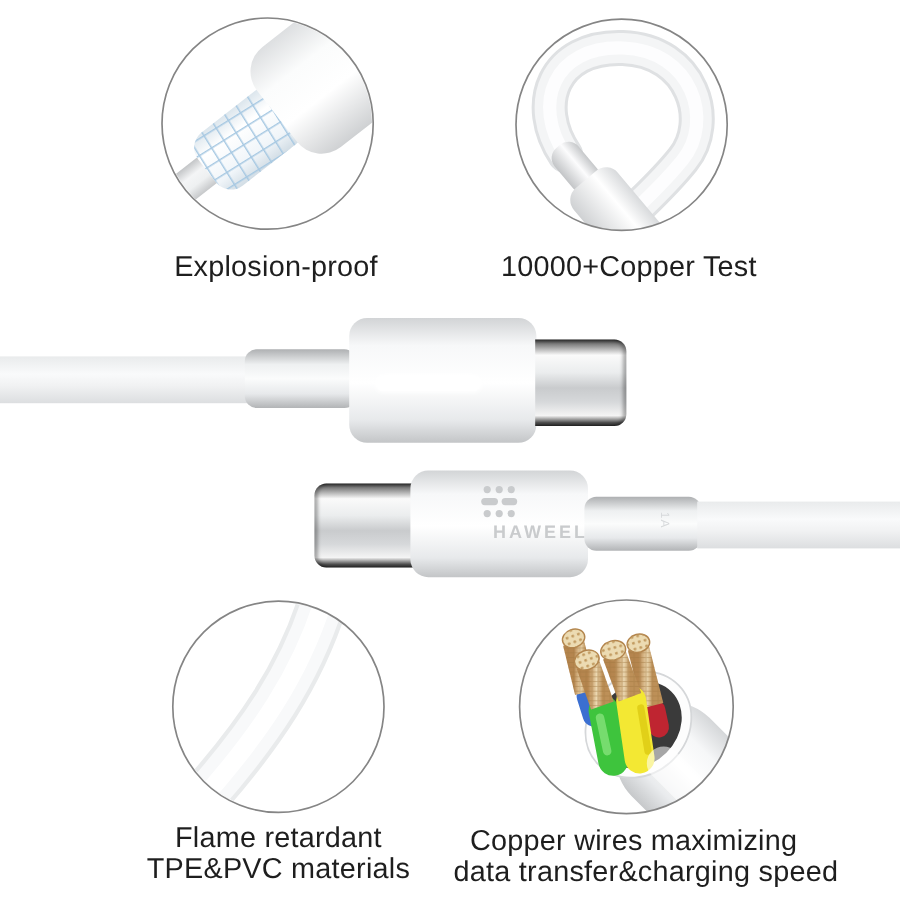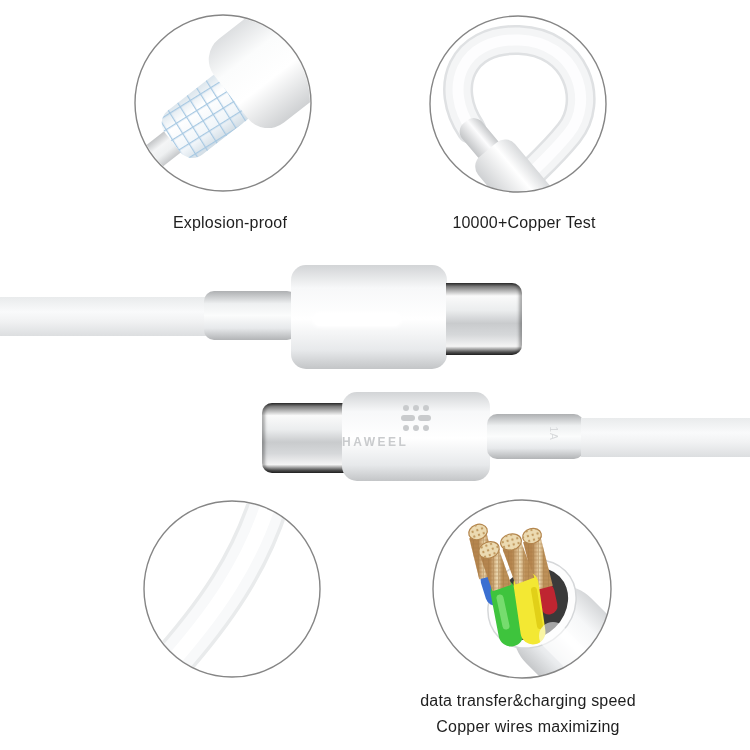--- a/index.html
+++ b/index.html
@@ -2,21 +2,21 @@
 <html><head>
 <meta charset="utf-8">
 <style>
   html,body{margin:0;padding:0;background:#ffffff;}
   .canvas{
     position:relative;width:750px;height:750px;background:#ffffff;overflow:hidden;
     font-family:"Liberation Sans","DejaVu Sans",sans-serif;
   }
   .abs{position:absolute;}
   .caption{
-    position:absolute;text-align:center;font-size:16px;line-height:26px;
+    position:absolute;text-align:center;font-size:24px;line-height:26px;
     color:#1e1e1e;letter-spacing:0.2px;white-space:nowrap;
   }
   
   .cable{
     background:linear-gradient(180deg,#e9ebec 0%,#f9fafb 38%,#f1f2f3 62%,#dcdee0 100%);
   }
   .strain{
     border-radius:10px;
     background:linear-gradient(180deg,#aeb0b2 0%,#eef0f1 26%,#fbfcfc 50%,#e7e9eb 76%,#b2b4b6 100%);
   }
@@ -27,22 +27,22 @@
   .metal-tip{
     background:linear-gradient(180deg,#2e2e2e 0%,#7c7c7c 5%,#fafafa 18%,#ebedee 38%,#c9cbcd 56%,#d6d8da 72%,#f4f4f4 88%,#505050 96%,#242424 100%);
   }
   .tip-right{border-radius:0 10px 10px 0;box-shadow:inset -3px 0 3px rgba(0,0,0,.30);}
   .tip-left{border-radius:10px 0 0 10px;box-shadow:inset 3px 0 3px rgba(0,0,0,.30);}
   .stripe{
     position:absolute;left:22px;top:48px;width:88px;height:13px;border-radius:7px;
     background:#ffffff;box-shadow:0 0 4px 1px #ffffff;
   }
   .logo-text{
-    position:absolute;left:0;top:43px;width:100%;text-align:left;
-    font-size:12px;font-weight:bold;letter-spacing:2.5px;color:#c9cbcd;
+    position:absolute;left:0;top:43px;width:100%;text-align:right;
+    font-size:15px;font-weight:bold;letter-spacing:2.5px;color:#c9cbcd;
   }
   .marking{
     position:absolute;right:24px;top:14px;font-size:10px;color:#d7d9db;
     transform:rotate(90deg);letter-spacing:1px;
   }
 </style>
 </head>
 <body>
 
 <div class="canvas">
@@ -151,20 +151,24 @@
           <circle cx="90" cy="90" r="87"></circle>
         </clipPath>
       </defs>
     <g clip-path="url(#blClip)">
       <path d="M127,3 C108,62 76,112 20,174" fill="none" stroke="#e9ebec" stroke-width="42"></path>
       <path d="M127,3 C108,62 76,112 20,174" fill="none" stroke="#f8f9fa" stroke-width="35"></path>
       <path d="M127,3 C108,62 76,112 20,174" fill="none" stroke="#ffffff" stroke-width="15"></path>
     </g>
     <circle cx="90" cy="90" r="88" fill="none" stroke="#858585" stroke-width="1.4"></circle>
   </svg>
+  <div class="caption" style="left:112px;top:686px;width:240px">
+    <span style="display:block">Flame retardant</span>
+    <span style="display:block">TPE&amp;PVC materials</span>
+  </div>
 
   <svg class="abs" style="left:431px;top:498px" width="183" height="183" viewBox="0 0 183 183">
     <defs>
       <linearGradient id="jacketGrad" x1="0" y1="0" x2="0" y2="1">
         <stop offset="0" stop-color="#d5d7d9"></stop>
           <stop offset="0.25" stop-color="#f6f7f8"></stop>
         <stop offset="0.5" stop-color="#ffffff"></stop>
           <stop offset="0.78" stop-color="#e9ebed"></stop>
         <stop offset="1" stop-color="#c6c8ca"></stop>
       </linearGradient>
@@ -221,17 +225,17 @@
         <line x1="94" y1="83" x2="81" y2="48" stroke="url(#copperGrad)" stroke-width="20"></line>
         <line x1="94" y1="83" x2="81" y2="48" stroke="url(#copperLines)" stroke-width="20"></line>
         <ellipse cx="80" cy="44" rx="10.5" ry="8" transform="rotate(-15 80 44)" fill="#ecdbb2" stroke="#b3854d" stroke-width="1.2"></ellipse>
         <ellipse cx="80" cy="44" rx="10.5" ry="8" transform="rotate(-15 80 44)" fill="url(#strandPat)"></ellipse>
       </g>
       <line x1="122" y1="138" x2="166" y2="182" stroke="#ffffff" stroke-width="28" stroke-linecap="round" opacity="0.55"></line>
     </g>
     <circle cx="91" cy="91" r="89" fill="none" stroke="#858585" stroke-width="1.4"></circle>
   </svg>
   <div class="caption" style="left:378px;top:688px;width:300px">
+    <span style="display:block">Copper wires maximizing</span>
     <span style="display:block">data transfer&amp;charging speed</span>
-    <span style="display:block">Copper wires maximizing</span>
   </div>
 
 </div>
 
 </body></html>

